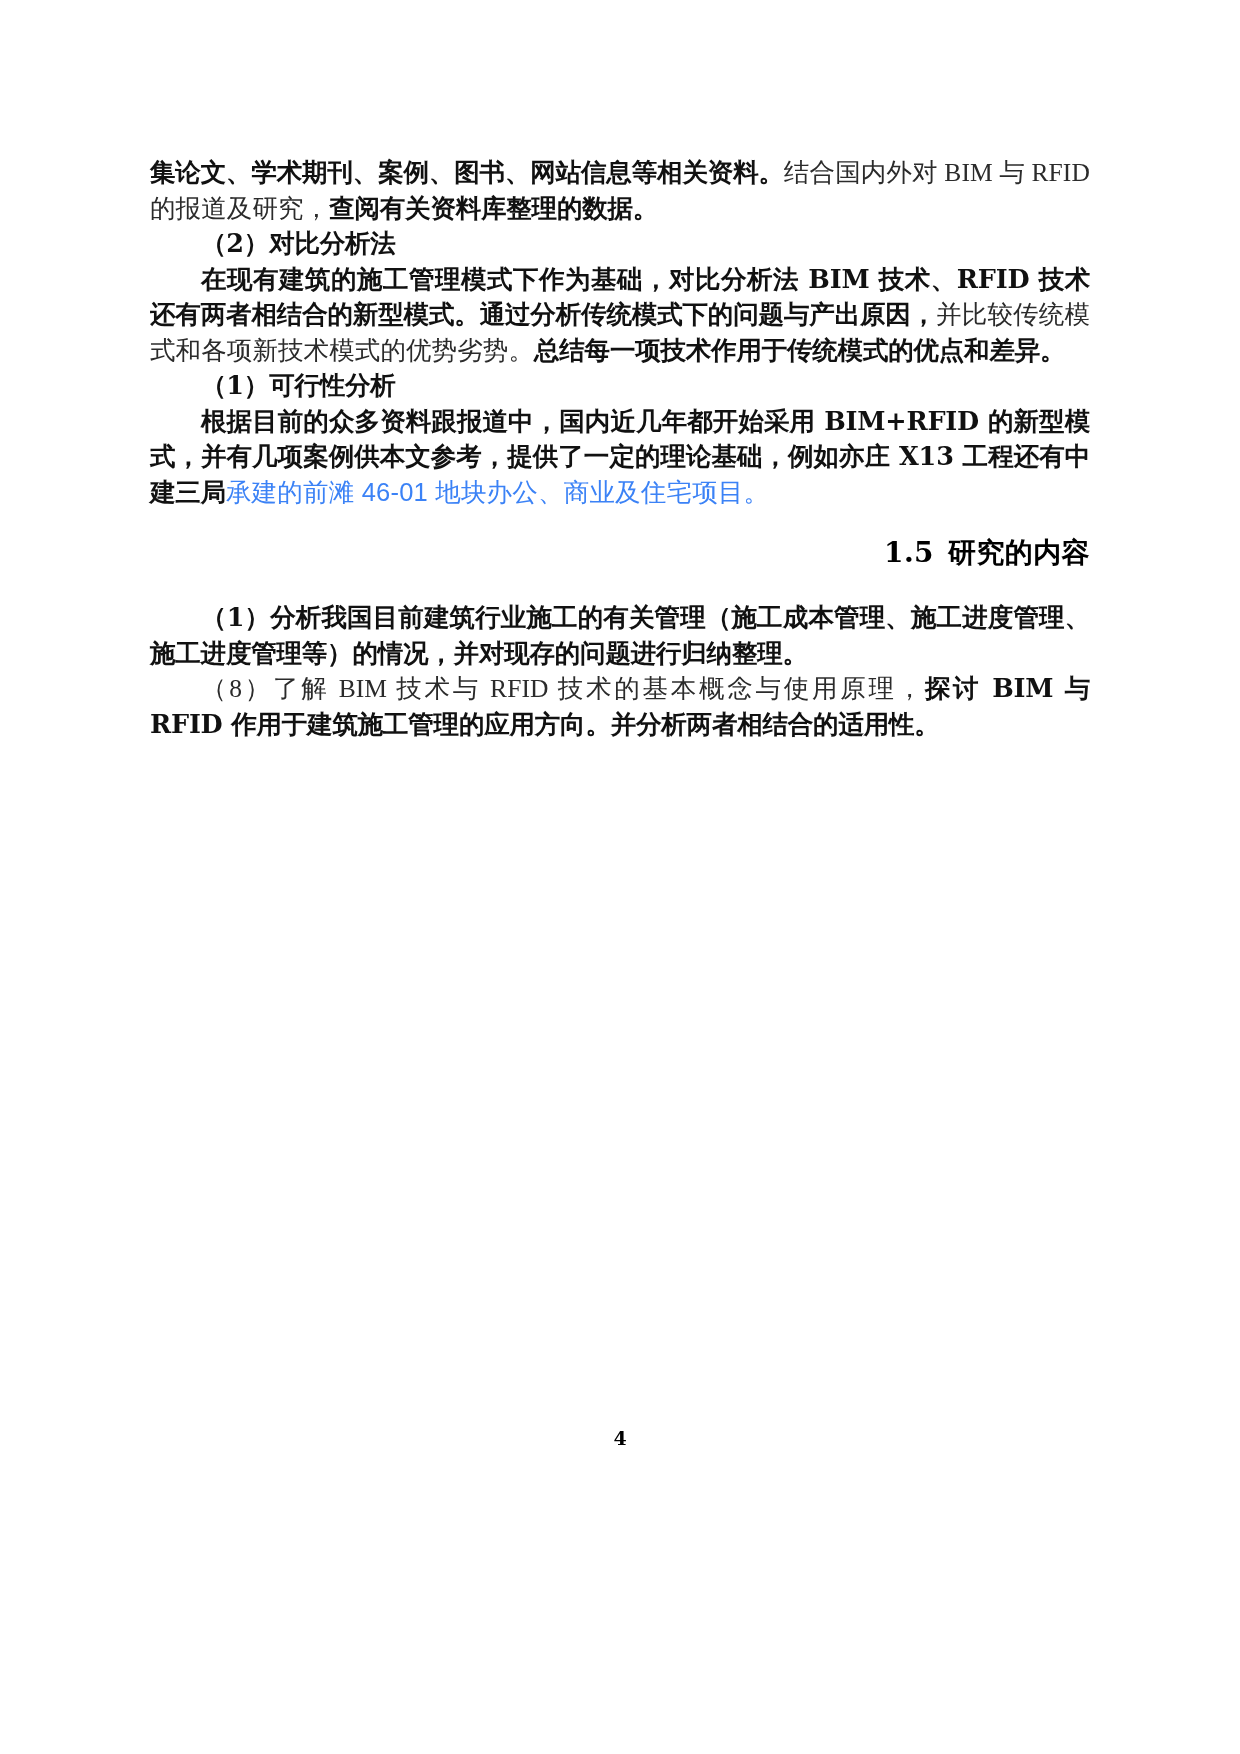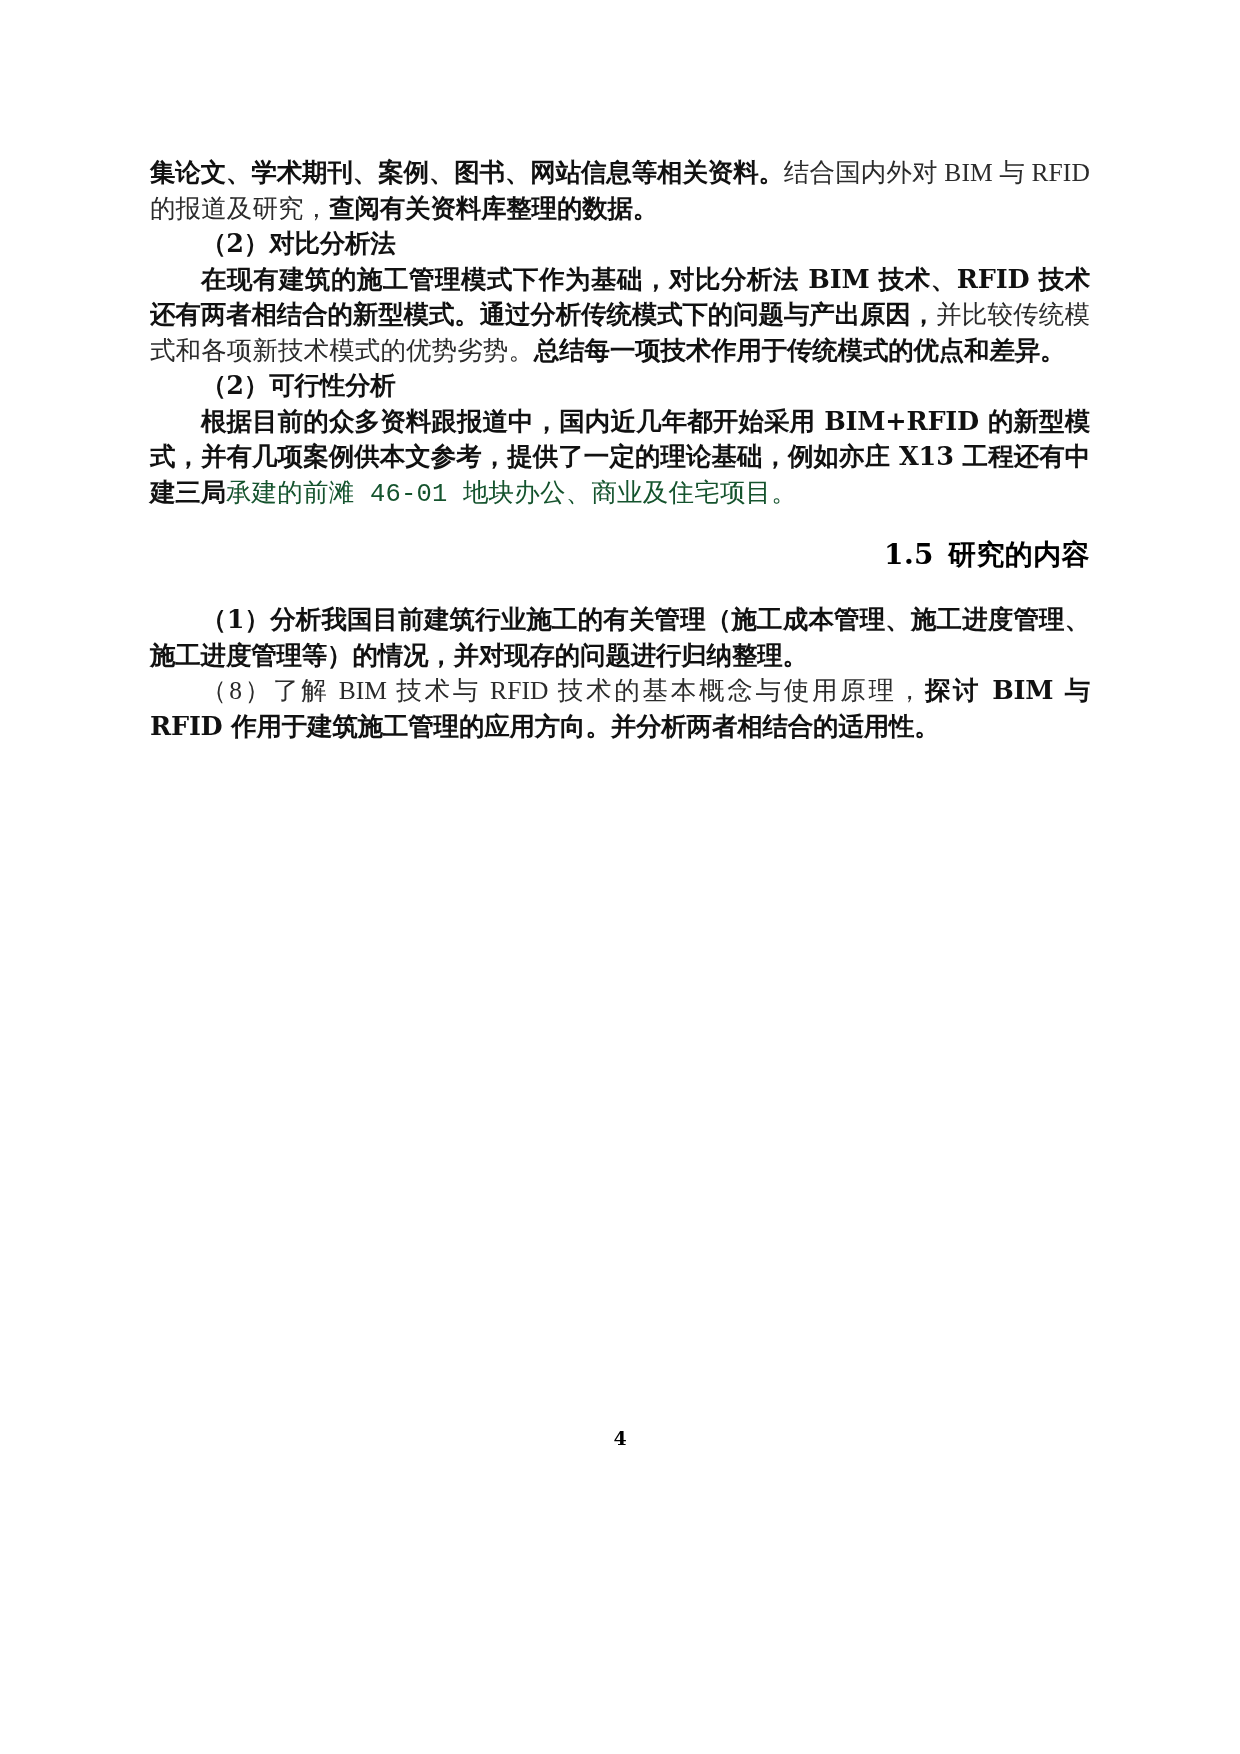--- a/index.html
+++ b/index.html
@@ -47,23 +47,23 @@
     font-weight: bold;
     font-family: "DejaVu Serif", "Liberation Serif", serif;
     letter-spacing: -0.2px;
   }
   .r {
     font-weight: normal;
     font-family: "Liberation Serif", "DejaVu Serif", serif;
     color: #2b2b2b;
   }
   .sans {
-    font-family: Liberation Mono, monospace;
+    font-family: Liberation Sans, sans-serif;
     font-weight: normal;
-    color: #14532d;
+    color: #3b82f6;
     letter-spacing: 0.2px;
   }
 
   
   .heading {
     font-family: "DejaVu Serif", "Liberation Serif", serif;
     font-weight: bold;
     font-size: 28px;
     line-height: 34px;
     margin: 26px 0 0 0;
@@ -94,21 +94,21 @@
 <div class="page">
 
   <div class="content">
 
     <p class="para"><span class="b">集论文、学术期刊、案例、图书、网站信息等相关资料。</span><span class="r">结合国内外对 BIM 与 RFID 的报道及研究，</span><span class="b">查阅有关资料库整理的数据。</span></p>
 
     <p class="para indent"><span class="b">（2）对比分析法</span></p>
 
     <p class="para indent"><span class="b">在现有建筑的施工管理模式下作为基础，对比分析法 BIM 技术、RFID 技术还有两者相结合的新型模式。通过分析传统模式下的问题与产出原因，</span><span class="r">并比较传统模式和各项新技术模式的优势劣势。</span><span class="b">总结每一项技术作用于传统模式的优点和差异。</span></p>
 
-    <p class="para indent"><span class="b">（2）可行性分析</span></p>
+    <p class="para indent"><span class="b">（1）可行性分析</span></p>
 
     <p class="para indent"><span class="b">根据目前的众多资料跟报道中，国内近几年都开始采用 BIM+RFID 的新型模式，并有几项案例供本文参考，提供了一定的理论基础，例如亦庄 X13 工程还有中建三局</span><span class="sans">承建的前滩 46-01 地块办公、商业及住宅项目。</span></p>
 
     <h2 class="heading"><span class="hnum">1.5</span><span>研究的内容</span></h2>
 
     <div class="gap-after-heading"></div>
 
     <p class="para indent"><span class="b">（1）分析我国目前建筑行业施工的有关管理（施工成本管理、施工进度管理、施工进度管理等）的情况，并对现存的问题进行归纳整理。</span></p>
 
     <p class="para indent"><span class="r">（8）了解 BIM 技术与 RFID 技术的基本概念与使用原理，</span><span class="b">探讨 BIM 与 RFID 作用于建筑施工管理的应用方向。并分析两者相结合的适用性。</span></p>

